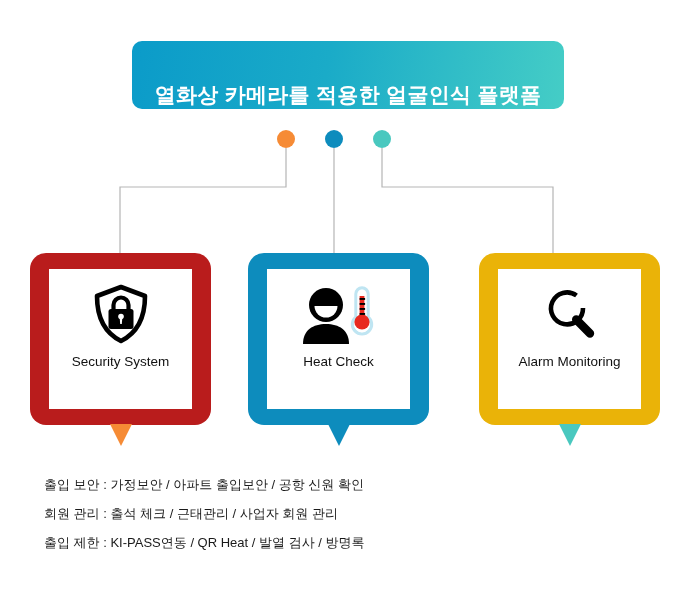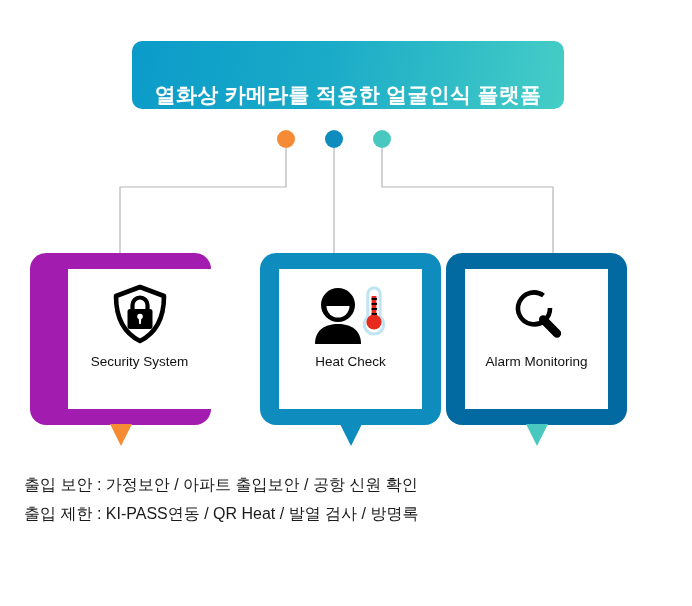--- a/index.html
+++ b/index.html
@@ -70,39 +70,40 @@
   }
   .card-tail {
     position: absolute;
     top: 171px;
     left: 50%;
     transform: translateX(-50%);
     width: 0; height: 0;
     border-left: 11px solid transparent;
     border-right: 11px solid transparent;
   }
-  #card-security { left: 30px; background: #a21caf; justify-content: flex-end; }
+  #card-security { left: 30px; background: #b91c1c; }
   #card-security .card-tail { border-top: 22px solid #f68b35; }
-  #card-heat { left: 260px; background: #0d8cbd; }
+  #card-heat { left: 248px; background: #0d8cbd; }
   #card-heat .card-tail { border-top: 22px solid #0d8cbd; }
-  #card-alarm { left: 446px; background: #0369a1; }
+  #card-alarm { left: 479px; background: #eab308; }
   #card-alarm .card-tail { border-top: 22px solid #49c8bf; }
 
   
   .desc-list {
     position: absolute;
     left: 24px;
     top: 470px;
     width: 650px;
   }
   .desc-line {
-    font-size: 16px;
+    font-size: 13px;
     color: #1a1a1a;
     line-height: 29px;
     white-space: nowrap;
+    margin-left: 20px;
   }
 </style>
 </head>
 <body>
 
 <div id="root">
 
   <div class="banner">
     <span class="banner-text">열화상 카메라를 적용한 얼굴인식 플랫폼</span>
   </div>
@@ -182,16 +183,17 @@
       </div>
       <div class="card-label">
         <div>Alarm Monitoring</div>
       </div>
     </div>
     <div class="card-tail"></div>
   </div>
 
   <div class="desc-list">
     <div class="desc-line">출입 보안 : 가정보안 / 아파트 출입보안 / 공항 신원 확인</div>
+    <div class="desc-line">회원 관리 : 출석 체크 / 근태관리 / 사업자 회원 관리</div>
     <div class="desc-line">출입 제한 : KI-PASS연동 / QR Heat / 발열 검사 / 방명록</div>
   </div>
 
 </div>
 
 </body></html>

